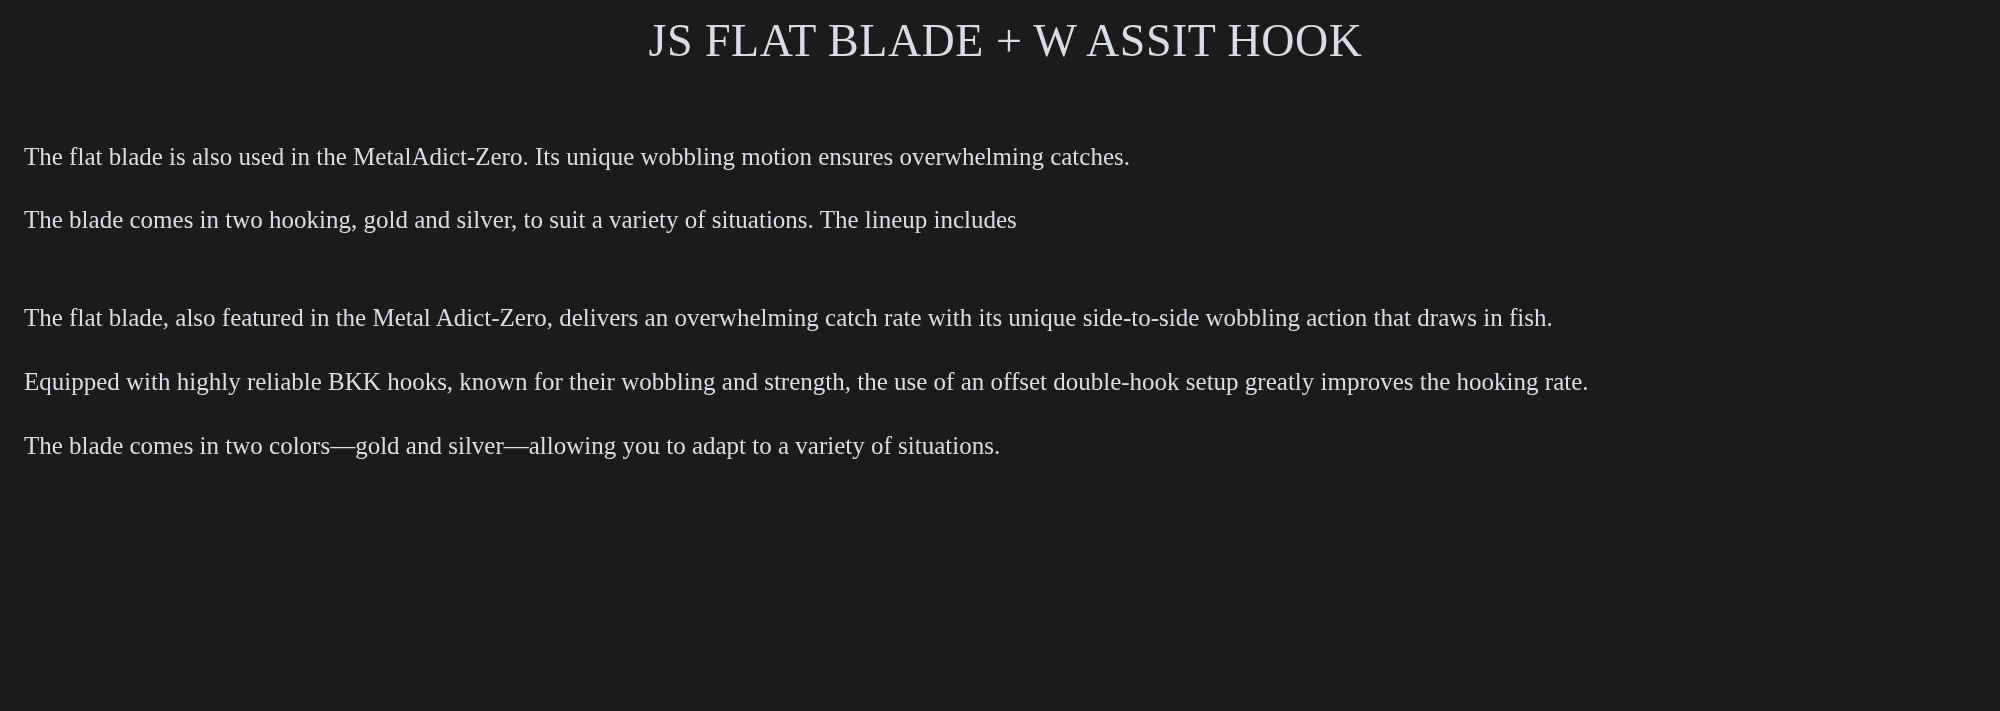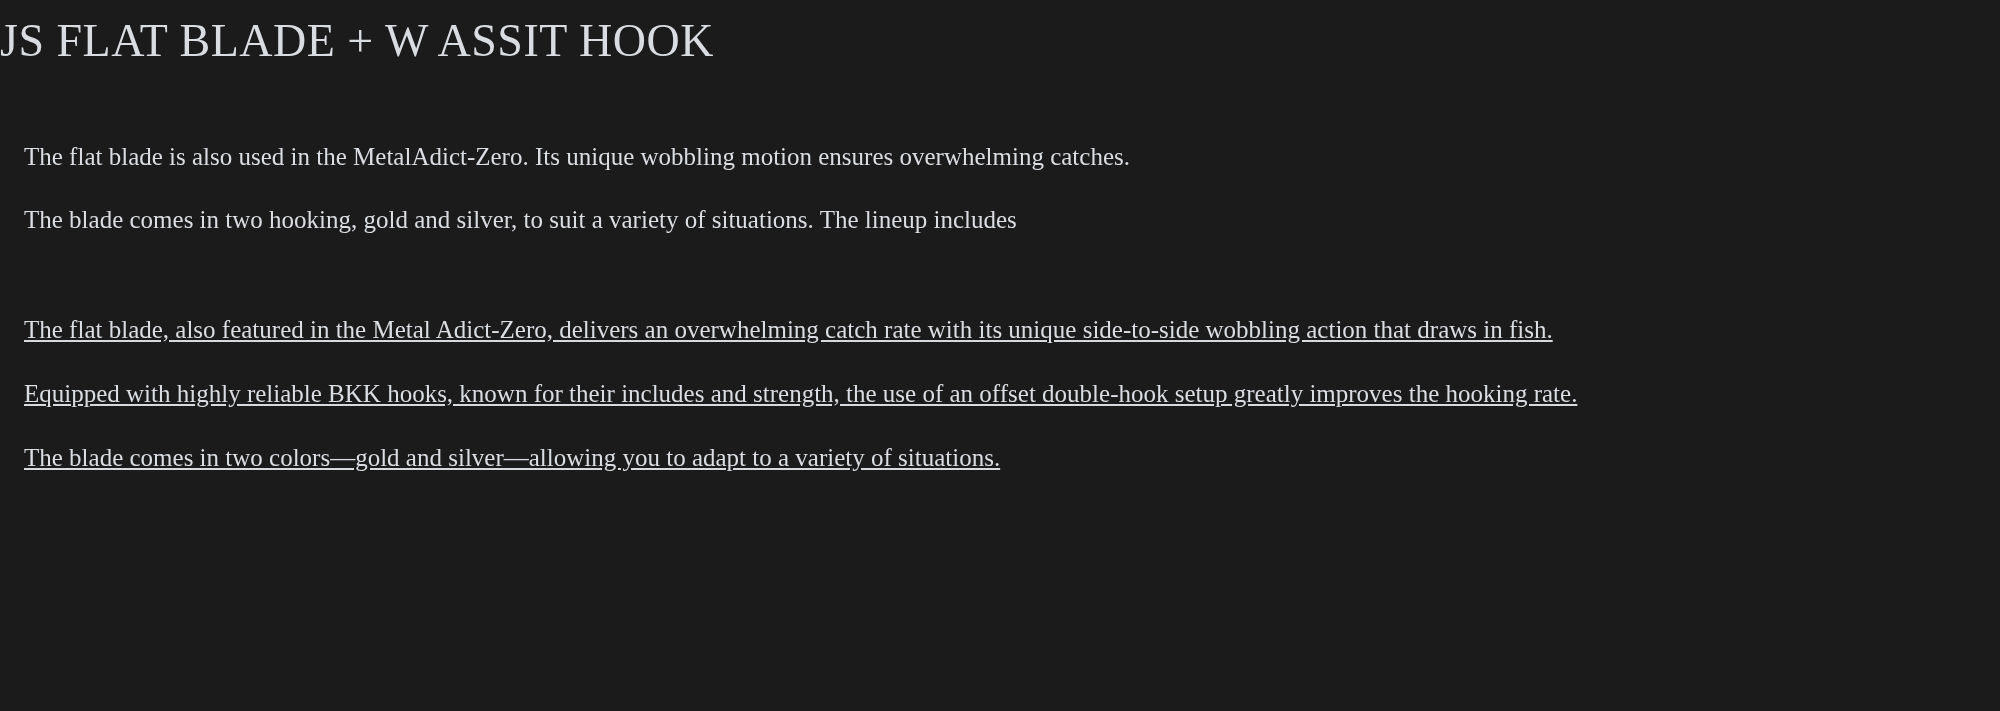--- a/index.html
+++ b/index.html
@@ -16,65 +16,66 @@
   .page {
     width: 2000px;
     min-height: 711px;
     background: #1b1b1b;
     box-sizing: border-box;
     padding: 0;
     position: relative;
     overflow: hidden;
   }
   .title {
+    text-align: center;
     font-size: 46px;
     font-weight: 400;
     letter-spacing: 0.5px;
     color: #d9dce1;
     margin: 0;
     padding-top: 12px;
     line-height: 1.25;
     font-family: "Liberation Serif", "DejaVu Serif", serif;
+    padding-left: 11px;
   }
   .body-block {
     margin-top: 70px;
     padding-left: 24px;
     padding-right: 12px;
   }
   .para {
     font-size: 25px;
     line-height: 1.35;
     color: #dadde2;
-    margin: 12px 0 30px 0;
+    margin: 0 0 30px 0;
     white-space: nowrap;
   }
   .spacer {
     height: 34px;
   }
   .group-two {
     margin-top: 0;
-    text-decoration: underline;
   }
 </style>
 </head>
 <body>
 
 <div class="page">
 
   <h1 class="title">JS FLAT BLADE + W ASSIT HOOK</h1>
 
   <div class="body-block">
 
     <div class="group-one">
       <p class="para">The flat blade is also used in the MetalAdict-Zero. Its unique wobbling motion ensures overwhelming catches.</p>
       <p class="para">The blade comes in two hooking, gold and silver, to suit a variety of situations. The lineup includes</p>
     </div>
 
     <div class="spacer"></div>
 
     <div class="group-two">
       <p class="para">The flat blade, also featured in the Metal Adict-Zero, delivers an overwhelming catch rate with its unique side-to-side wobbling action that draws in fish.</p>
-      <p class="para">Equipped with highly reliable BKK hooks, known for their includes and strength, the use of an offset double-hook setup greatly improves the hooking rate.</p>
+      <p class="para">Equipped with highly reliable BKK hooks, known for their wobbling and strength, the use of an offset double-hook setup greatly improves the hooking rate.</p>
       <p class="para">The blade comes in two colors—gold and silver—allowing you to adapt to a variety of situations.</p>
     </div>
 
   </div>
 </div>
 
 </body></html>

